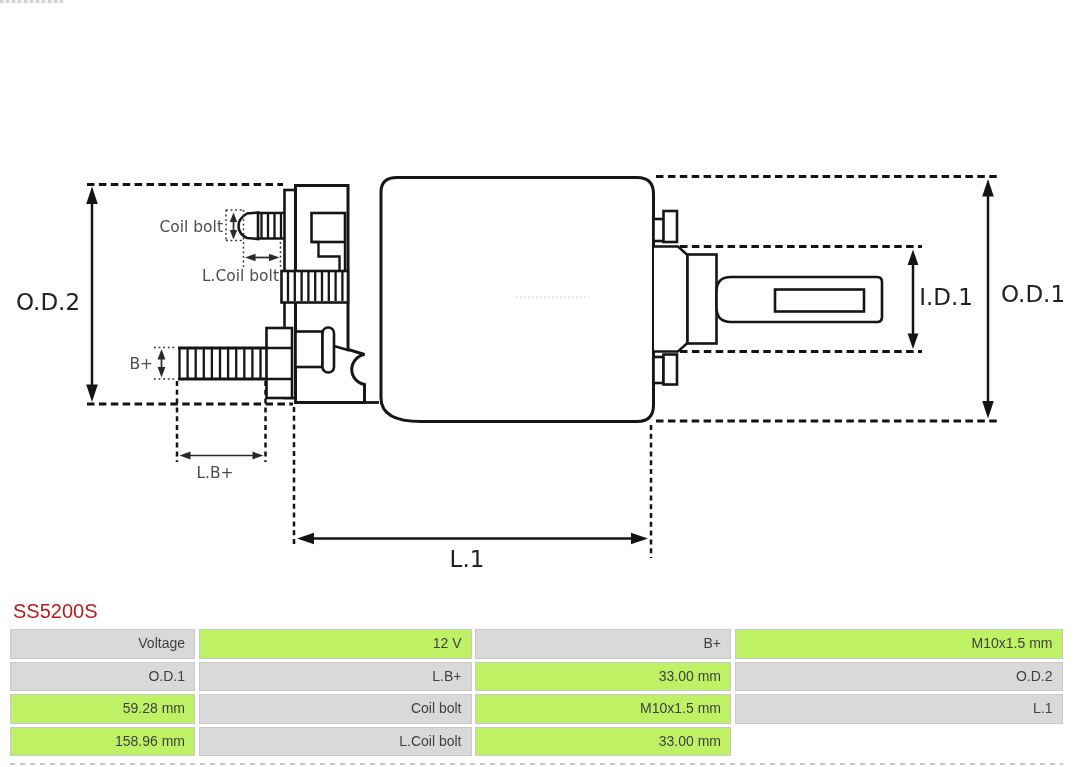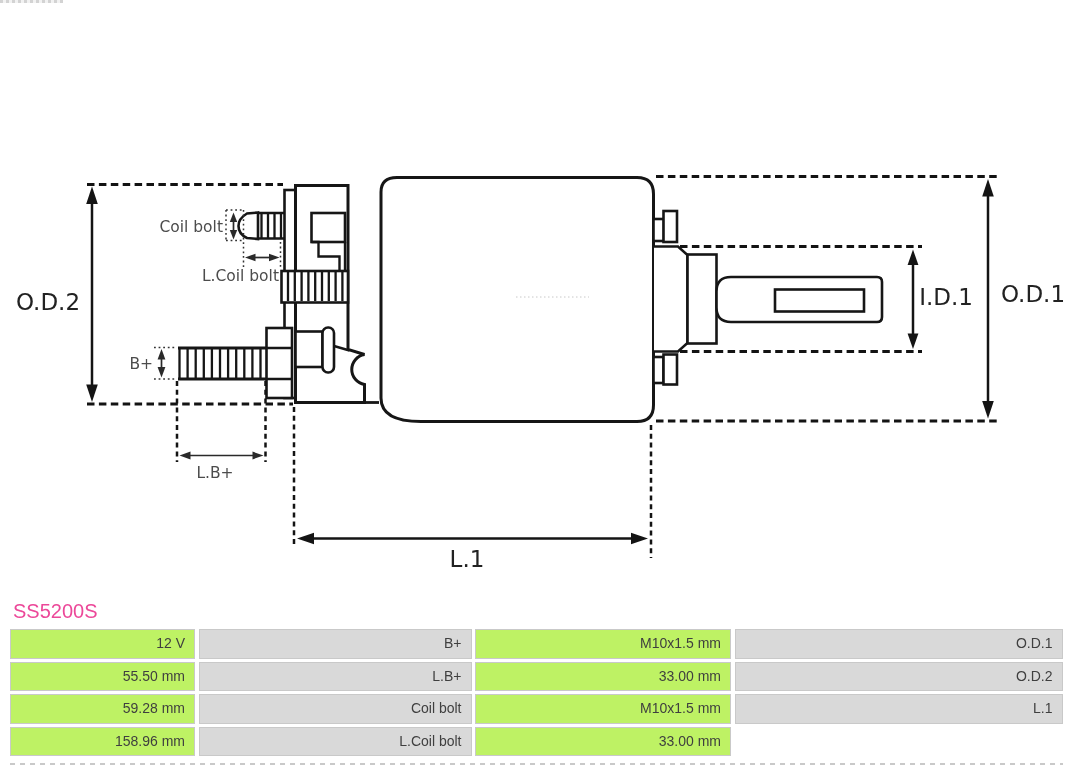--- a/index.html
+++ b/index.html
@@ -1,20 +1,20 @@
 <!DOCTYPE html>
 <html><head>
 <meta charset="utf-8">
 <style>
   html,body { margin:0; padding:0; }
   body { width:1080px; height:767px; position:relative; background:#fff; font-family:"Liberation Sans",sans-serif; overflow:hidden; }
   #corner-mark { position:absolute; left:0; top:0; width:63px; height:3px;
     background:repeating-linear-gradient(90deg,#c8c8c8 0 3px,#efefef 3px 6px); opacity:.8; }
   #diagram { position:absolute; left:0; top:0; }
-  #part-title { position:absolute; left:13px; top:600px; font-size:20px; color:#ec4899; }
+  #part-title { position:absolute; left:13px; top:600px; font-size:20px; color:#b91c1c; }
   #spec-table { position:absolute; left:10px; top:629px; display:grid;
     grid-template-columns:185px 273px 256px 328px; grid-auto-rows:29.5px; gap:3px 3.5px;
     font-size:14px; color:#3f3f3f; }
   .cell { line-height:27.5px; text-align:right; padding-right:9px; border:1px solid #c9c9c9; box-sizing:border-box; }
   .lab { background:#d9d9d9; }
   .val { background:#bef264; }
   #table-bottom-line { position:absolute; left:10px; top:763px; width:1053px; height:2px;
     background:repeating-linear-gradient(90deg,#c9c9c9 0 5px,#ffffff 5px 10px); }
 
   .ol  { fill:#fff; stroke:#161616; stroke-width:3; }
@@ -143,26 +143,26 @@
     <line class="dims" x1="252" y1="257.5" x2="272" y2="257.5"></line>
     <polygon class="ahs" points="245,257.5 255.5,253.7 255.5,261.3"></polygon>
     <polygon class="ahs" points="279.5,257.5 269,253.7 269,261.3"></polygon>
     <text class="small" x="279" y="280.5" text-anchor="end">L.Coil bolt</text>
   </g>
 </svg>
 
 <div id="part-title">SS5200S</div>
 
 <div id="spec-table">
+  <div class="cell lab">Voltage</div>
   <div class="cell val">12 V</div>
   <div class="cell lab">B+</div>
   <div class="cell val">M10x1.5 mm</div>
 
   <div class="cell lab">O.D.1</div>
-  <div class="cell val">55.50 mm</div>
   <div class="cell lab">L.B+</div>
   <div class="cell val">33.00 mm</div>
 
   <div class="cell lab">O.D.2</div>
   <div class="cell val">59.28 mm</div>
   <div class="cell lab">Coil bolt</div>
   <div class="cell val">M10x1.5 mm</div>
 
   <div class="cell lab">L.1</div>
   <div class="cell val">158.96 mm</div>

